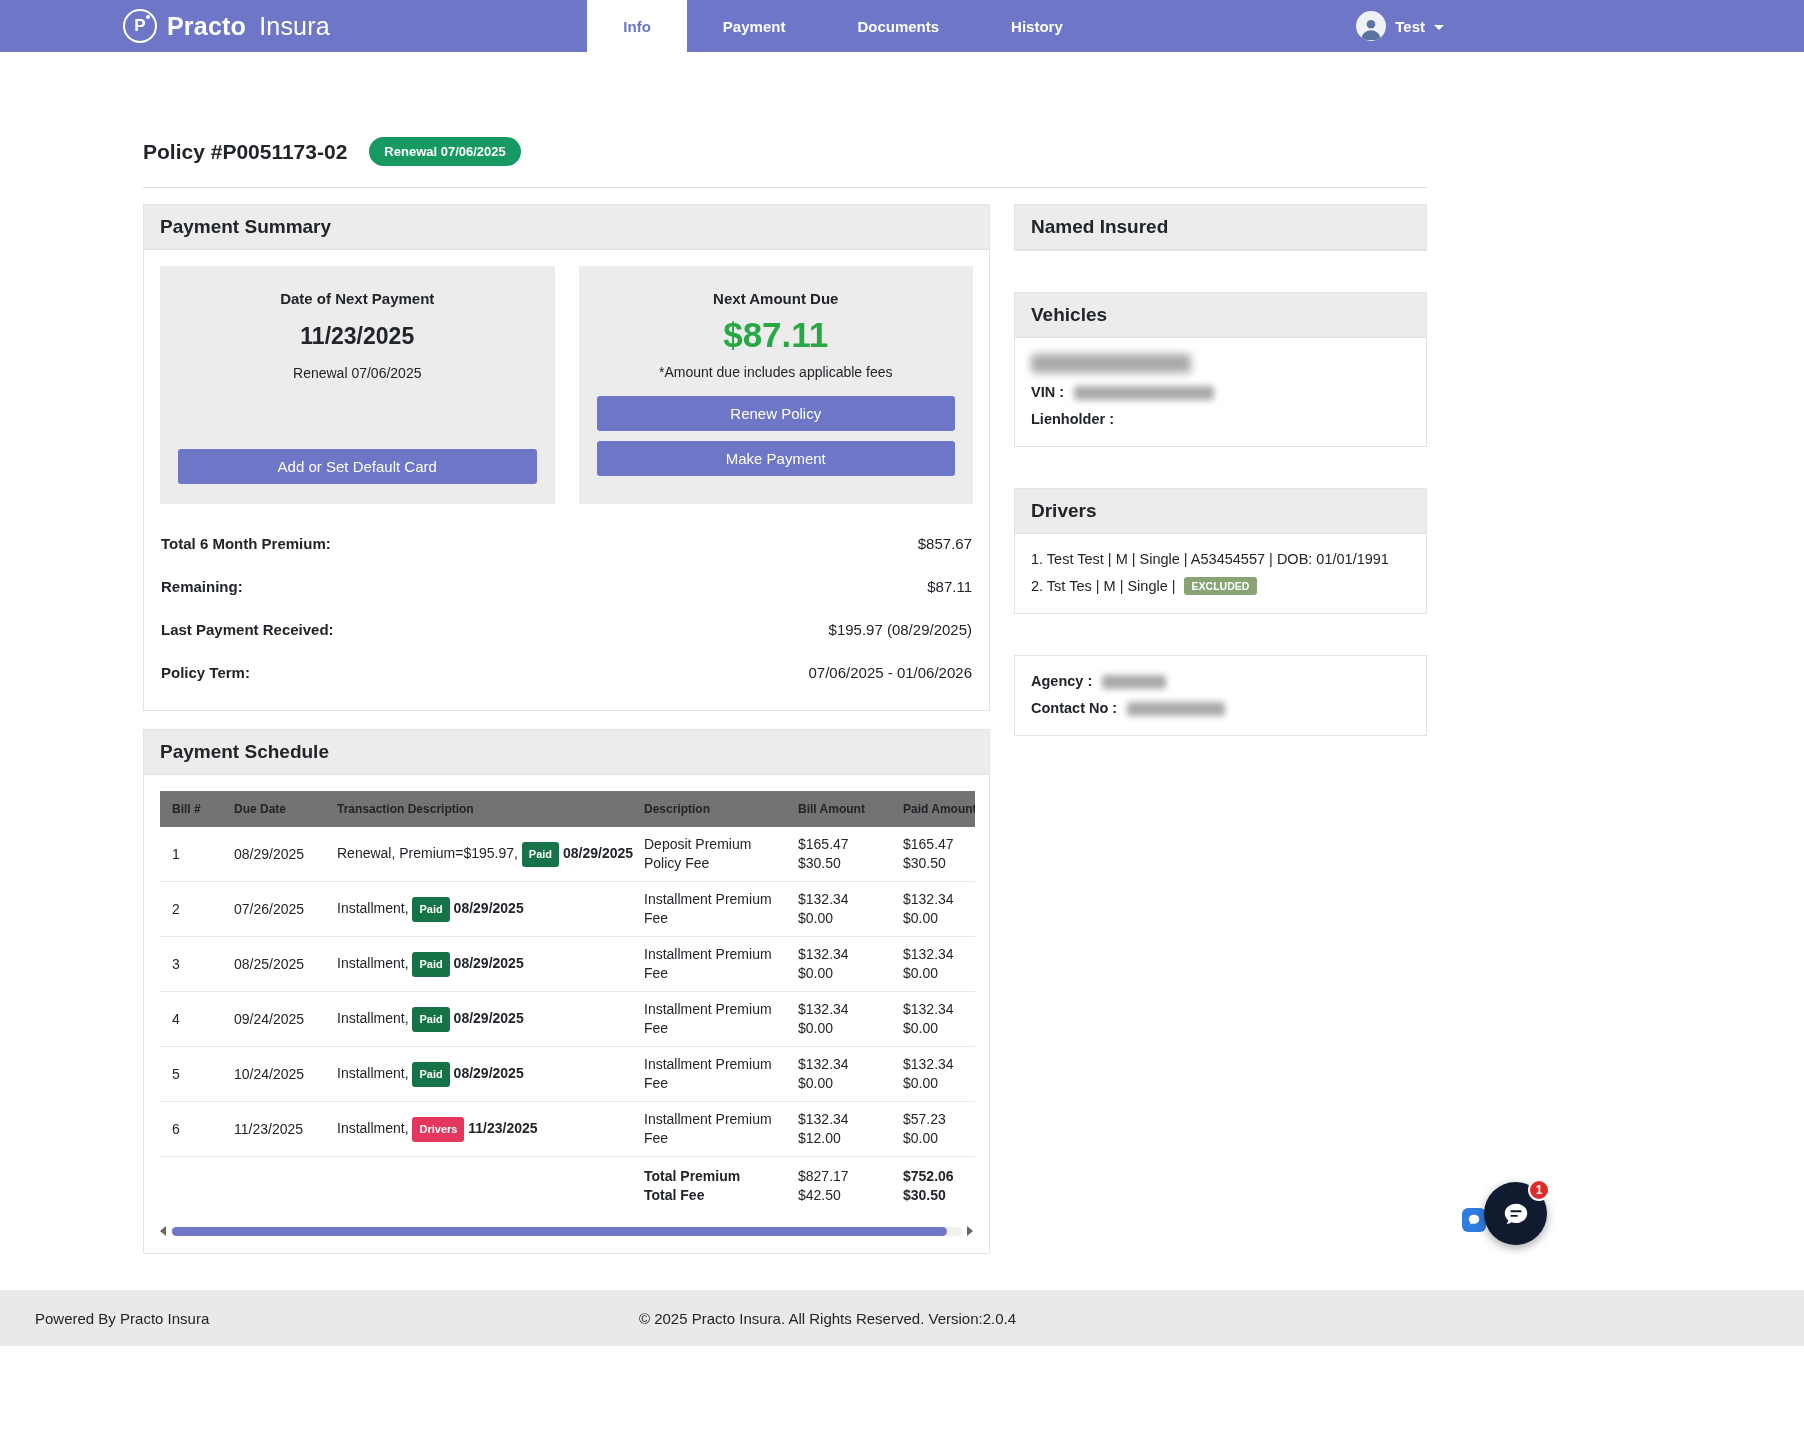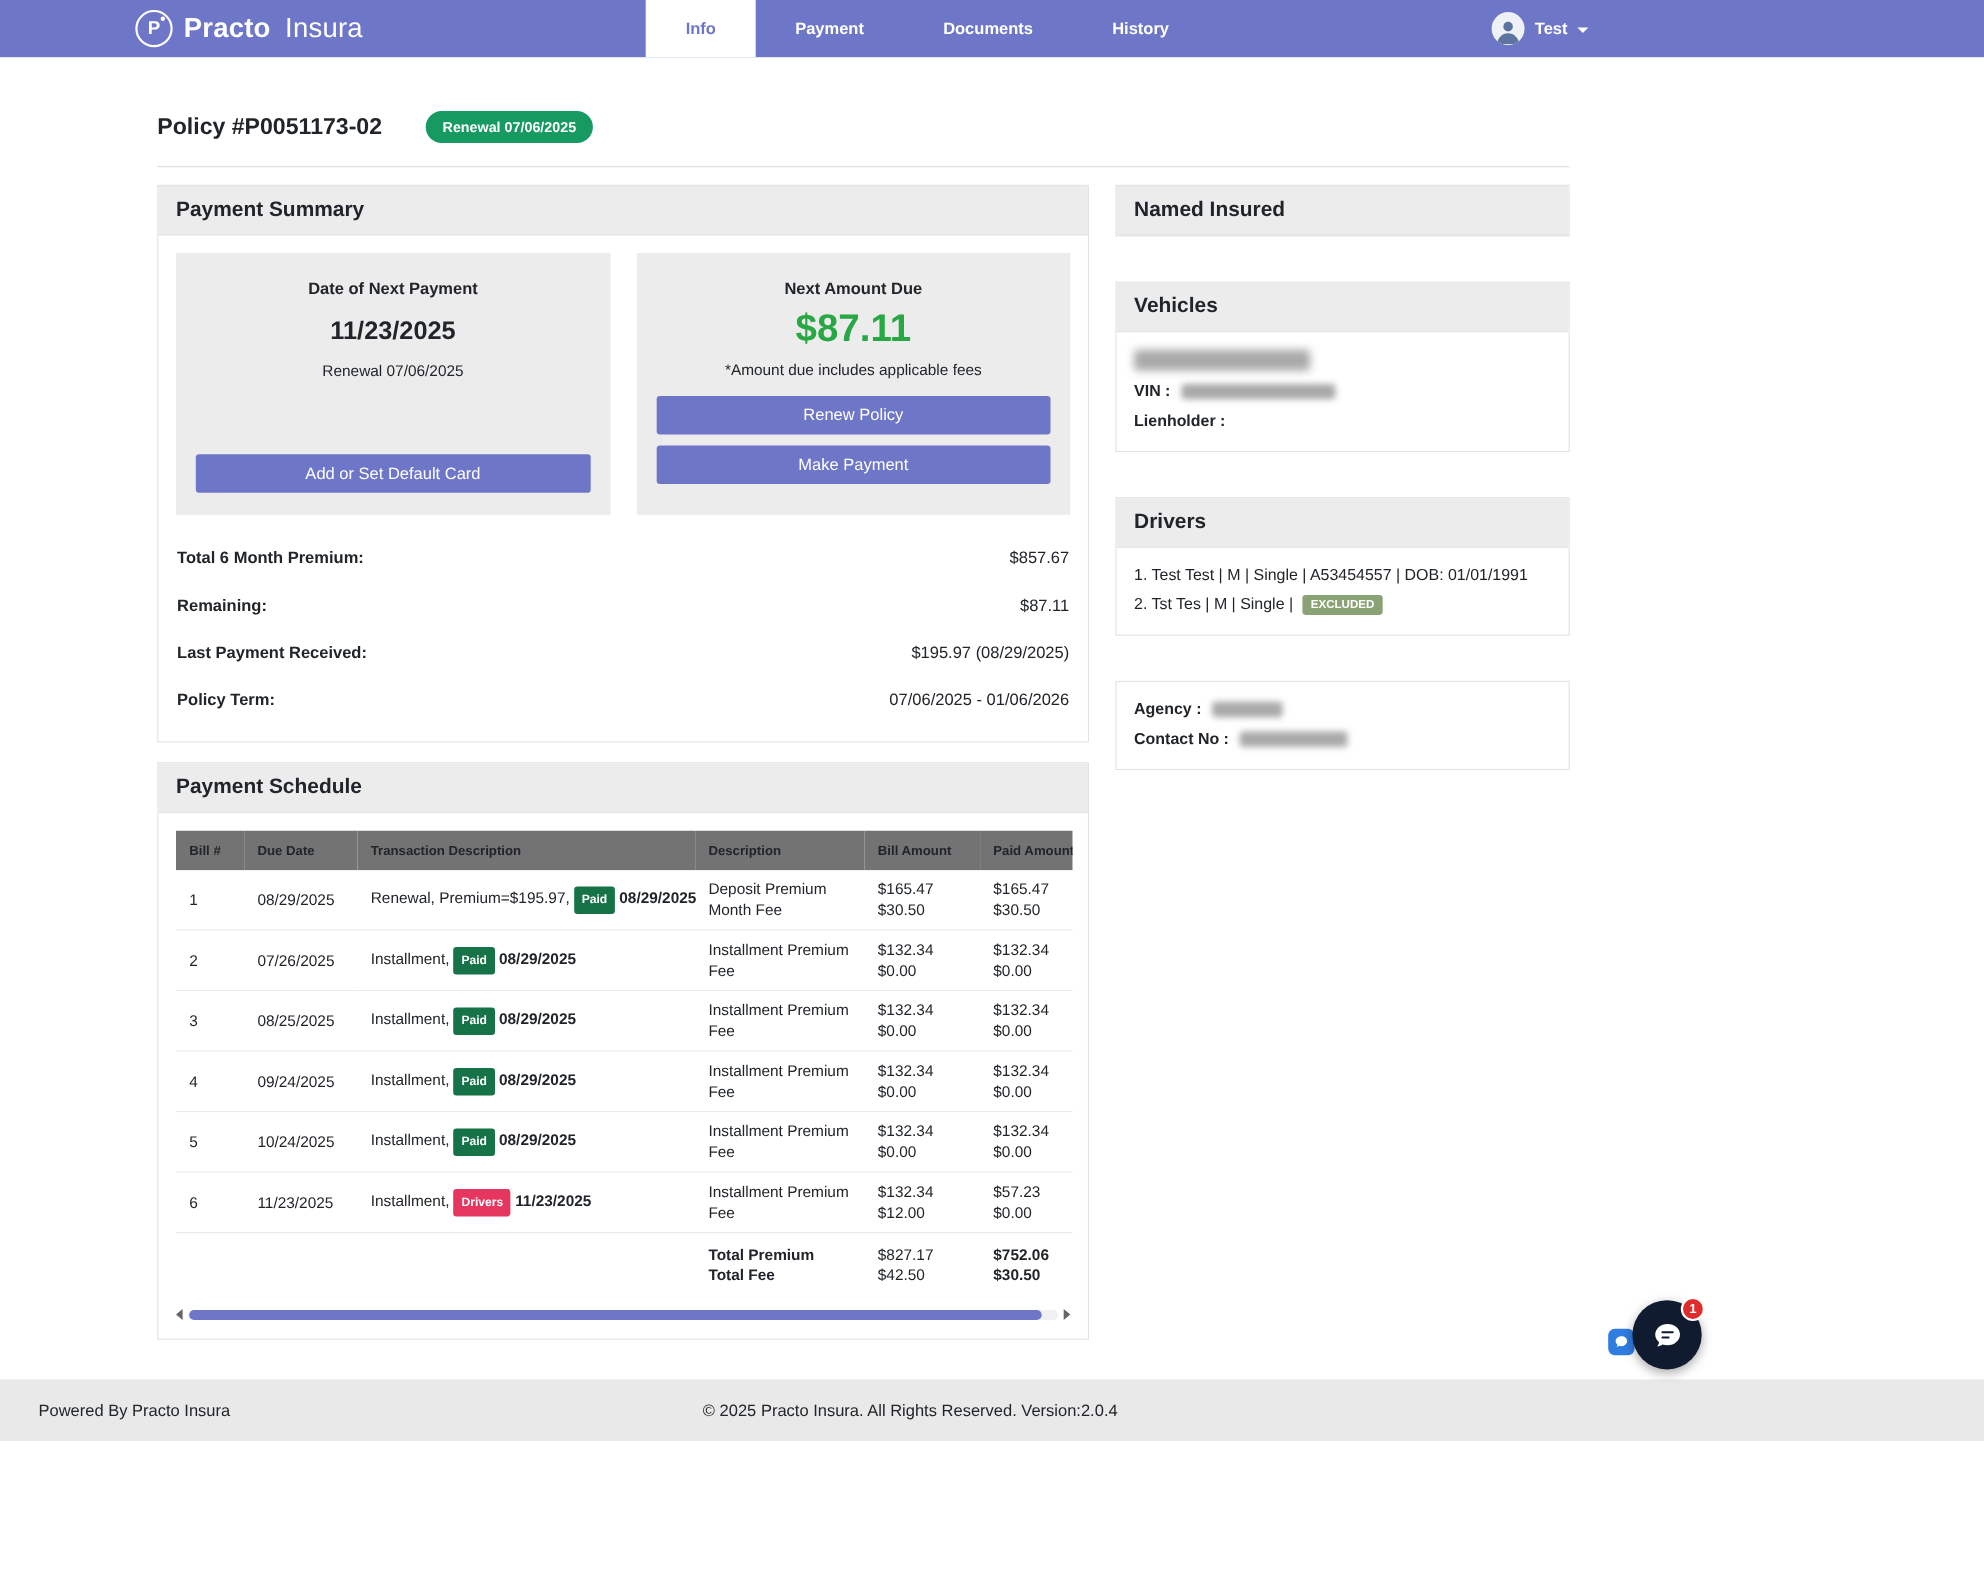--- a/index.html
+++ b/index.html
@@ -21,21 +21,21 @@
   .brand-secondary { font-weight:300; margin-left:6px; }
   .nav { display:flex; align-items:stretch; height:52px; margin:0 auto; }
   .nav-item { display:flex; align-items:center; padding:0 36px; color:#fff; font-size:15px; font-weight:600; cursor:pointer; }
   .nav-item.active { background:#ffffff; color:#6e76c8; }
   .user { display:flex; align-items:center; gap:9px; color:#fff; font-size:15px; font-weight:600; cursor:pointer; }
   .avatar { width:30px; height:30px; border-radius:50%; background:#eef2f7; display:flex; align-items:flex-end; justify-content:center; overflow:hidden; }
   .caret { width:0; height:0; border-left:5px solid transparent; border-right:5px solid transparent; border-top:5px solid #fff; margin-top:2px; }
 
   
   .container { margin-left:143px; width:1284px; }
-  .page-head { display:flex; align-items:center; gap:40px; padding-top:49px; }
+  .page-head { display:flex; align-items:center; gap:22px; padding-top:49px;margin-top:36px; }
   .page-title { font-size:21px; font-weight:700; }
   .pill { background:#169a62; color:#fff; font-size:13px; font-weight:600; padding:7px 15px; border-radius:16px; }
   .divider { border-top:1px solid #dcdcdc; margin-top:21px; }
   .content { display:flex; gap:24px; margin-top:16px; align-items:flex-start; }
   .main-col { width:847px; }
   .side-col { width:413px; display:flex; flex-direction:column; gap:23px; }
 
   .card { border:1px solid #e3e3e3; background:#fff; }
   .card + .card { margin-top:18px; }
   .card-header { background:#ececec; padding:11px 16px; border-bottom:1px solid #e3e3e3; }
@@ -221,21 +221,21 @@
                 <tr>
                   <td>1</td>
                   <td>08/29/2025</td>
                   <td class="txn-cell">
                     <span>Renewal, Premium=$195.97,</span>
                     <span class="badge badge-paid">Paid</span>
                     <span class="status-date">08/29/2025</span>
                   </td>
                   <td>
                     <div>Deposit Premium</div>
-                    <div>Month Fee</div>
+                    <div>Policy Fee</div>
                   </td>
                   <td>
                     <div>$165.47</div>
                     <div>$30.50</div>
                   </td>
                   <td>
                     <div>$165.47</div>
                     <div>$30.50</div>
                   </td>
                 </tr>

